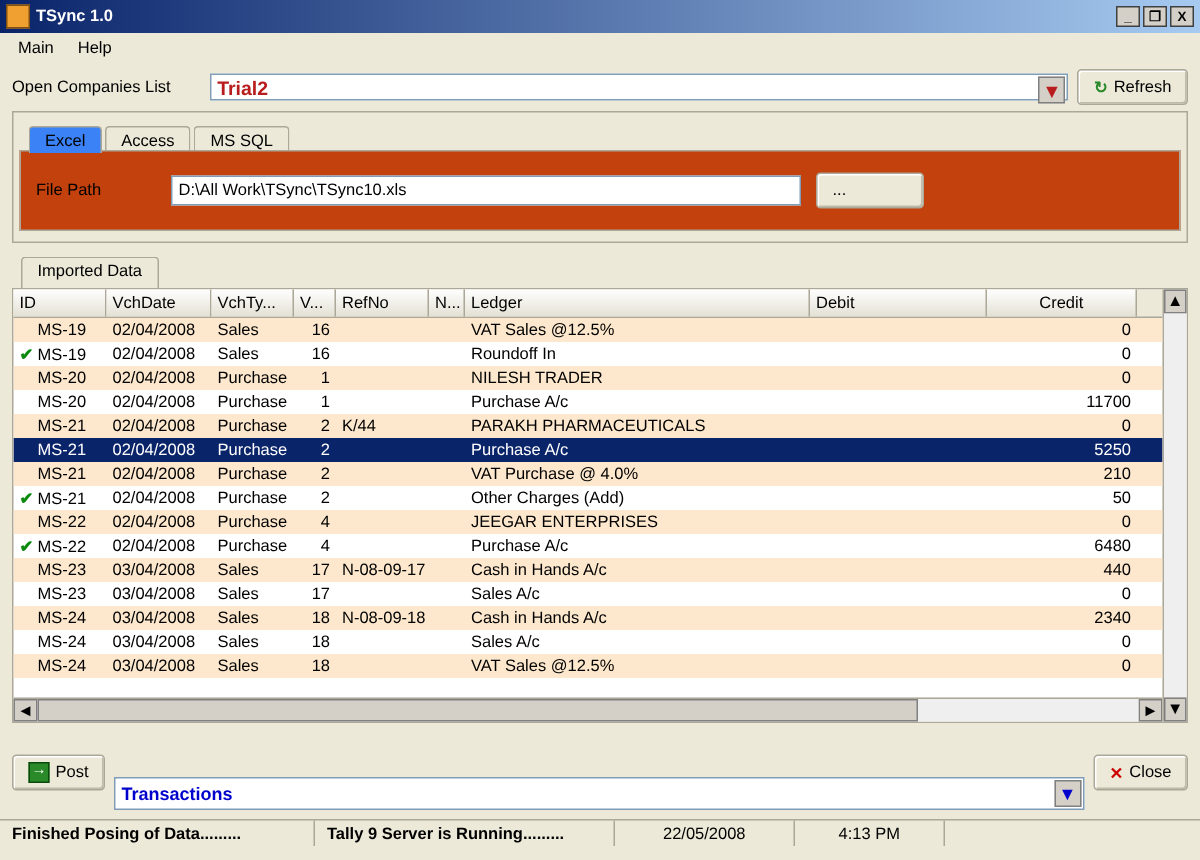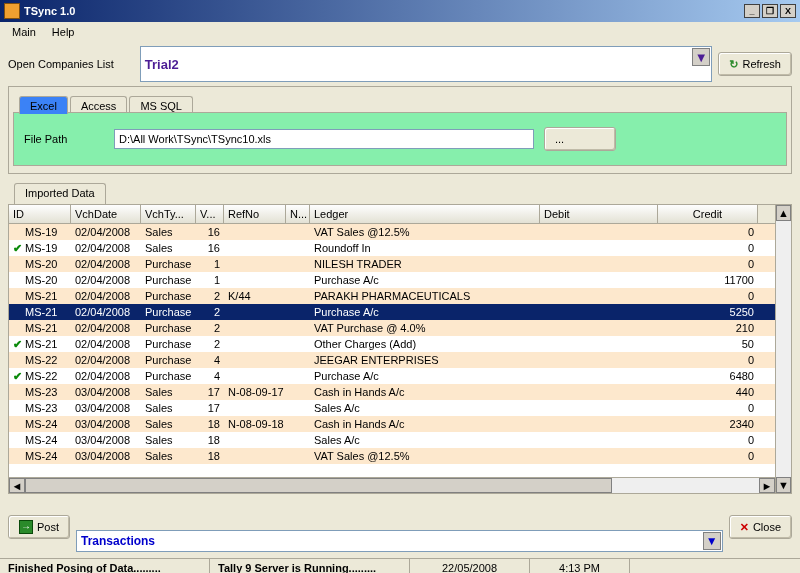--- a/index.html
+++ b/index.html
@@ -5,29 +5,29 @@
 * { box-sizing: border-box; margin: 0; padding: 0; }
 body { font-family: Tahoma, Arial, sans-serif; font-size: 11px; background: #ece9d8; overflow: hidden; }
 .titlebar { background: linear-gradient(to right, #0a246a, #a6caf0); height: 22px; display: flex; align-items: center; padding: 0 4px; color: white; }
 .titlebar .icon { width: 16px; height: 16px; background: #f0a030; border: 1px solid #805010; margin-right: 4px; }
 .titlebar .title { flex: 1; font-weight: bold; }
 .titlebar .winbtn { width: 16px; height: 14px; background: #d4d0c8; border: 1px solid #404040; margin-left: 2px; display: flex; align-items: center; justify-content: center; color: black; font-weight: bold; font-size: 9px; font-family: Arial; cursor: pointer; }
 .menubar { background: #ece9d8; height: 20px; display: flex; align-items: center; padding: 0 4px; }
 .menubar .menuitem { padding: 2px 8px; cursor: pointer; }
 .toprow { display: flex; align-items: center; padding: 4px 8px; gap: 6px; }
 .toprow label { margin-right: 20px; }
-.openco { flex: 1; height: 36px; border: 1px solid #7f9db9; background: white; display: flex; align-items: center; padding: 0 4px; font-size: 13px; font-weight: bold; color: #4c1d95; position: relative; }
+.openco { flex: 1; height: 18px; border: 1px solid #7f9db9; background: white; display: flex; align-items: center; padding: 0 4px; font-size: 13px; font-weight: bold; color: #b91c1c; position: relative; }
 .openco .ddbtn { position: absolute; right: 1px; top: 1px; width: 18px; height: 18px; background: #d4d0c8; border: 1px solid #808080; display: flex; align-items: center; justify-content: center; cursor: pointer; }
 .btn { height: 24px; background: #ece9d8; border: 1px solid #aca899; border-radius: 3px; box-shadow: inset 1px 1px #fff, inset -1px -1px #c0bba8; padding: 0 10px; display: flex; align-items: center; gap: 4px; cursor: pointer; font-family: inherit; font-size: 11px; }
 .refresh-icon { color: #2a8a2a; font-weight: bold; }
 .panel { margin: 2px 8px; border: 1px solid #aca899; background: #ece9d8; }
 .tabs { display: flex; align-items: flex-end; height: 22px; padding-left: 6px; }
 .tabs .tab { border: 1px solid #aca899; border-bottom: none; background: #ece9d8; padding: 3px 10px 2px 10px; margin-right: 2px; border-radius: 3px 3px 0 0; cursor: pointer; position: relative; top: 1px; }
 .tabs .tab.active { background: #3b82f6; z-index: 2; }
-.tabbody { border: 1px solid #aca899; padding: 14px 10px; background: #86efac; position: relative; top: -1px; }
+.tabbody { border: 1px solid #aca899; padding: 14px 10px; background: #c2410c; position: relative; top: -1px; }
 .filepath-row { display: flex; align-items: center; gap: 10px; }
 .filepath-row input { flex: 0 0 420px; height: 20px; border: 1px solid #7f9db9; padding: 0 4px; font-family: inherit; font-size: 11px; }
 .browsebtn { width: 72px; }
 .importedpanel { margin: 8px 8px 4px 8px; }
 .imptabs { display: flex; height: 22px; padding-left: 6px; }
 .imptabs .tab { border: 1px solid #aca899; border-bottom: none; background: #ece9d8; padding: 3px 10px 2px 10px; border-radius: 3px 3px 0 0; position: relative; top: 1px; }
 .gridwrap { border: 1px solid #aca899; background: white; height: 290px; display: flex; flex-direction: column; position: relative; }
 .gridhead { display: flex; background: #ece9d8; border-bottom: 1px solid #aca899; }
 .gh { border-right: 1px solid #aca899; padding: 3px 4px; font-weight: normal; background: linear-gradient(to bottom, #fefefe, #e3e1d4); white-space: nowrap; overflow: hidden; }
 .gridbody { overflow: hidden; flex: 1; position: relative; }

